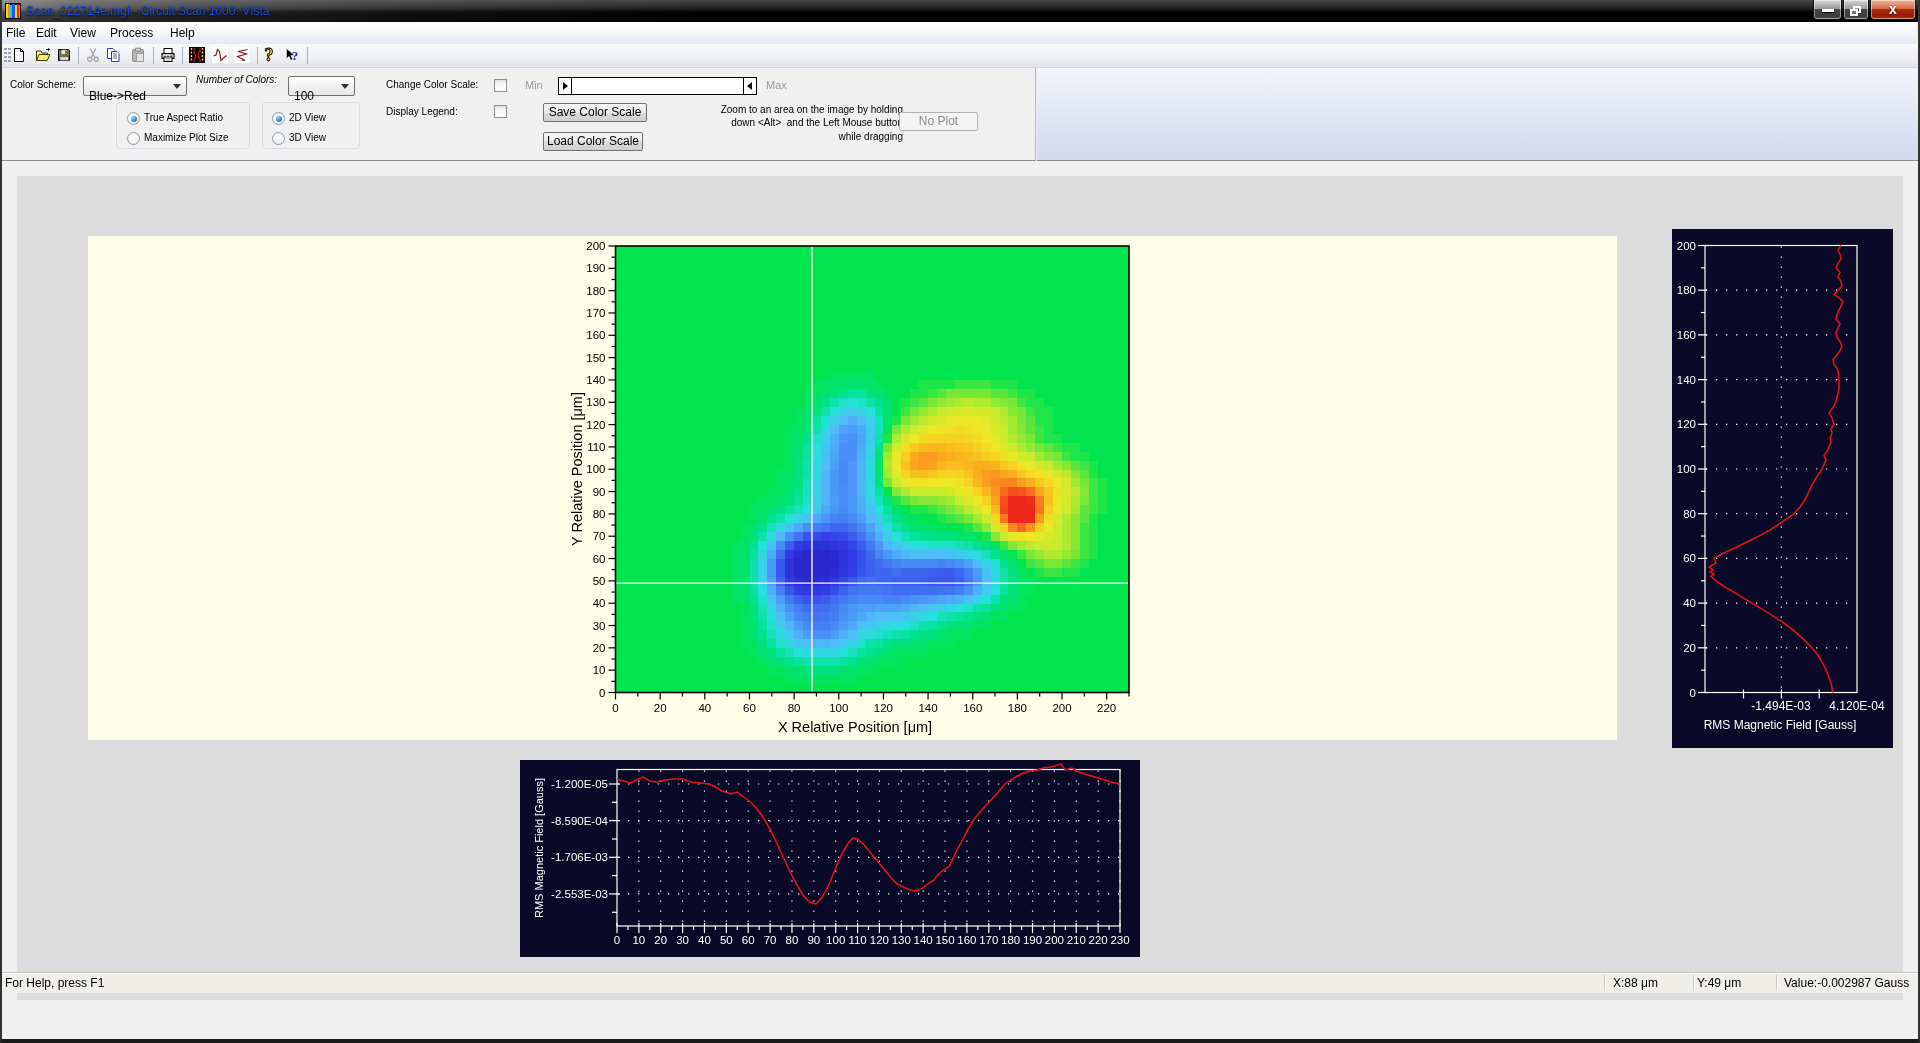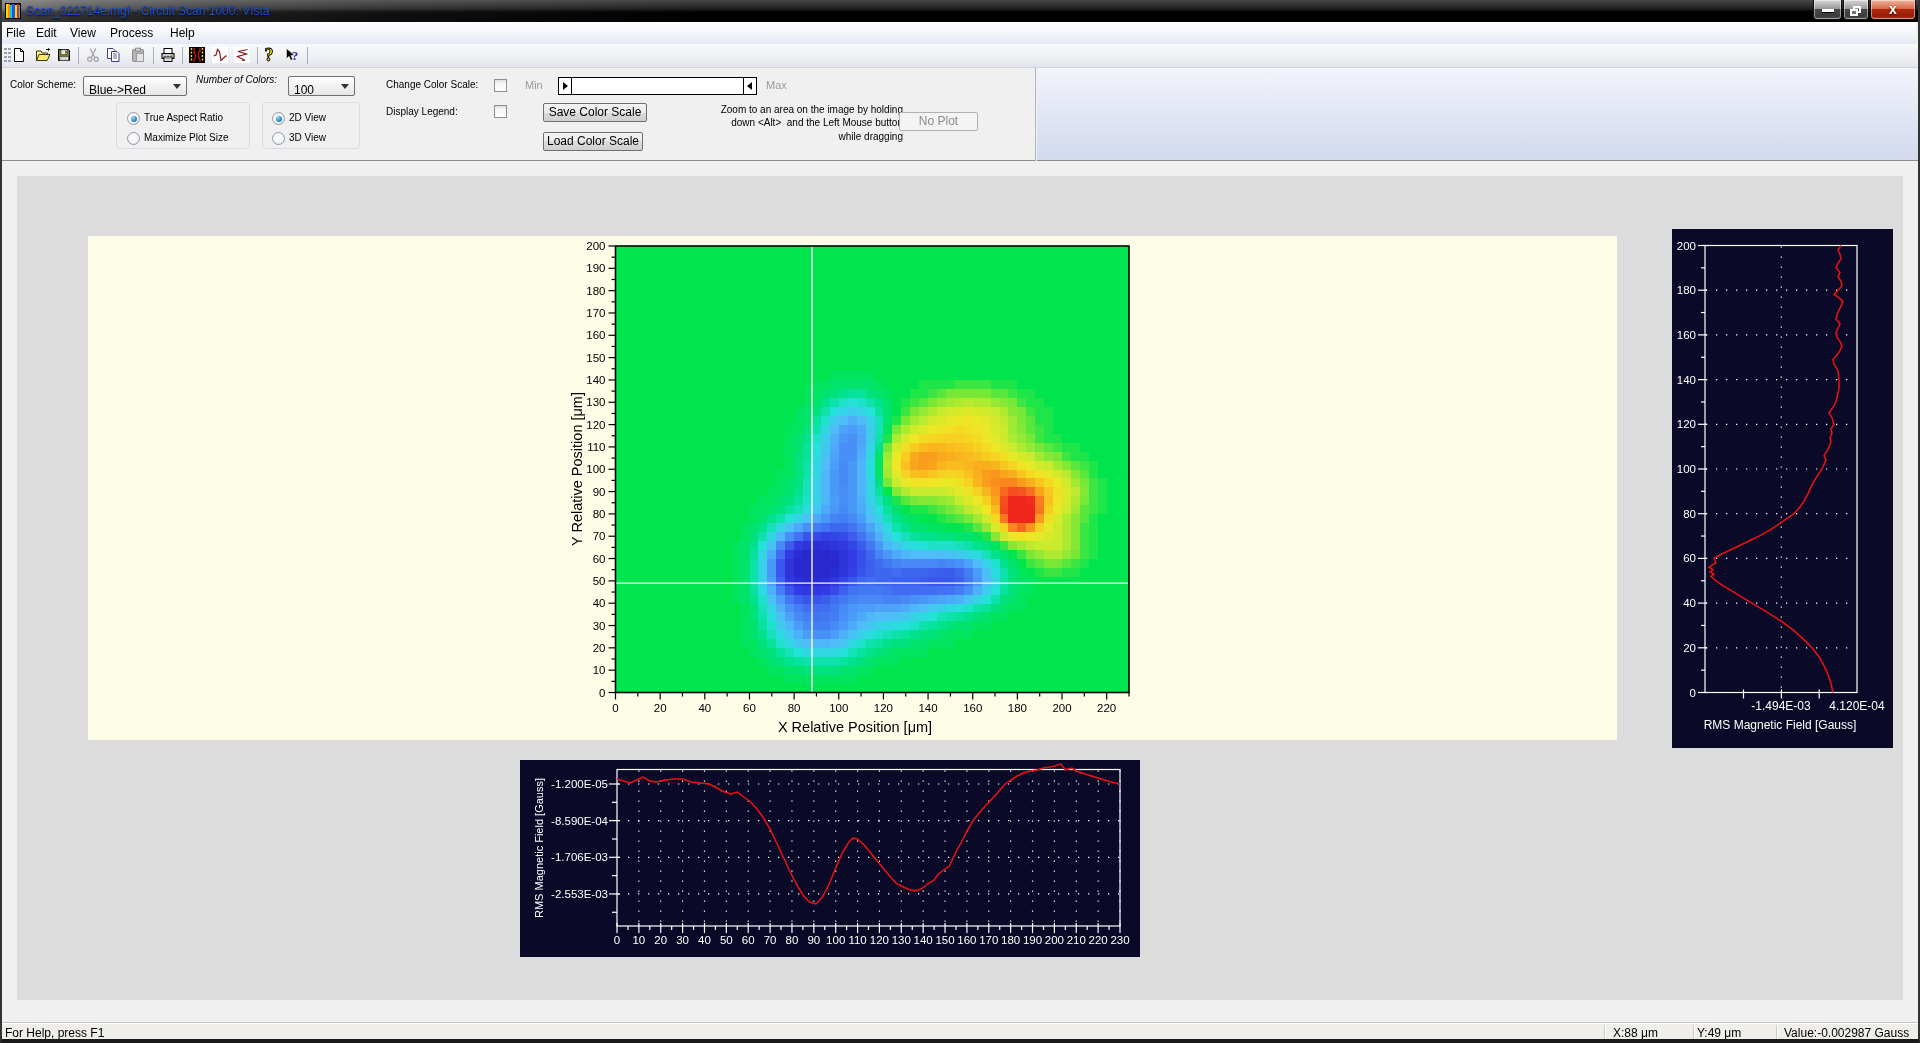--- a/index.html
+++ b/index.html
@@ -31,21 +31,21 @@
 .tsep{position:absolute;top:3px;width:1px;height:17px;background:#a8adbd}
 
 #ctrlbar{position:absolute;left:2px;top:68px;width:1034px;height:93px;background:#f0f0f0;
  border-right:1px solid #b0b5c0;border-bottom:1px solid #888e96}
 #ctrlright{position:absolute;left:1037px;top:68px;width:881px;height:93px;
  background:linear-gradient(#f2f4fb,#dbe1f2 70%,#d3daee);border-bottom:1px solid #888e96}
 .lab{position:absolute;font-size:10px;color:#000;white-space:pre}
 .glab{position:absolute;font-size:11px;color:#9a9a9a;white-space:pre}
 .combo{position:absolute;height:20px;border:1px solid #707070;border-radius:2px;
  background:linear-gradient(#fff,#f0f0f0 60%,#e5e5e5);font-size:12px;color:#000}
-.combo i{position:absolute;left:5px;top:6px;font-style:normal}
+.combo i{position:absolute;left:5px;top:12px;font-style:normal}
 .combo .arr{position:absolute;right:5px;top:7px;width:0;height:0;
  border-left:4px solid transparent;border-right:4px solid transparent;border-top:5px solid #333}
 .vbtn{position:absolute;height:19px;border:1px solid #707070;border-radius:2px;
  background:linear-gradient(#f4f4f4,#ebebeb 50%,#dcdcdc 50%,#cfcfcf);
  font-size:12px;color:#000;text-align:center;line-height:17px}
 .vbtn.dis{border-color:#adb2b5;background:#f4f4f4;color:#8a8a8a}
 .gbox{position:absolute;border:1px solid #d8dce4;border-radius:4px;background:transparent}
 .radio{position:absolute;width:13px;height:13px;border-radius:50%;border:1px solid #8e9cad;
  background:radial-gradient(circle at 40% 35%,#fff 0,#f2f2f2 60%,#ddd)}
 .radio.sel:after{content:"";position:absolute;left:2.5px;top:2.5px;width:6px;height:6px;border-radius:50%;
@@ -56,21 +56,21 @@
 .scrollw .lb{position:absolute;left:0;top:0;width:13px;height:16px;border-right:1px solid #000;background:#fff}
 .scrollw .rb{position:absolute;right:0;top:0;width:13px;height:16px;border-left:1px solid #000;background:#fff}
 .scrollw .tr{position:absolute;width:0;height:0;border-top:4px solid transparent;border-bottom:4px solid transparent;top:4px}
 
 #main{position:absolute;left:2px;top:162px;width:1916px;height:860px;background:#f0f0f0}
 #doc{position:absolute;left:17px;top:176px;width:1886px;height:824px;background:#dcdcdc}
 #titlelabel{position:absolute;left:622px;top:190px;width:460px;height:34px;background:#a5cb46;
  border:1px solid #82a134;color:#000;font-size:23px;font-weight:bold;text-align:center;line-height:33px;letter-spacing:-.3px;white-space:nowrap}
 #cream{position:absolute;left:88px;top:236px;width:1529px;height:504px;background:#fdfde7}
 
-#status{position:absolute;left:0;top:1022px;width:1920px;height:21px;background:#f0eee9;
+#status{position:absolute;left:0;top:972px;width:1920px;height:21px;background:#f0eee9;
  border-top:1px solid #c8c6c1;box-shadow:inset 0 1px 0 #fff}
 #status .st{position:absolute;top:3px;font-size:12px;color:#000;white-space:pre}
 #status .sep{position:absolute;top:2px;width:1px;height:16px;background:#c9c7c2;box-shadow:1px 0 0 #fff}
 #winborder{position:absolute;left:0;top:0;width:1920px;height:1043px;pointer-events:none;
  border-left:2px solid #333;border-right:2px solid #333;border-bottom:4px solid #1a1a1a;z-index:50}
 </style></head>
 <body>
 <div id="app">
 <div id="titlebar"></div>
 <svg id="appicon" width="16" height="16">

